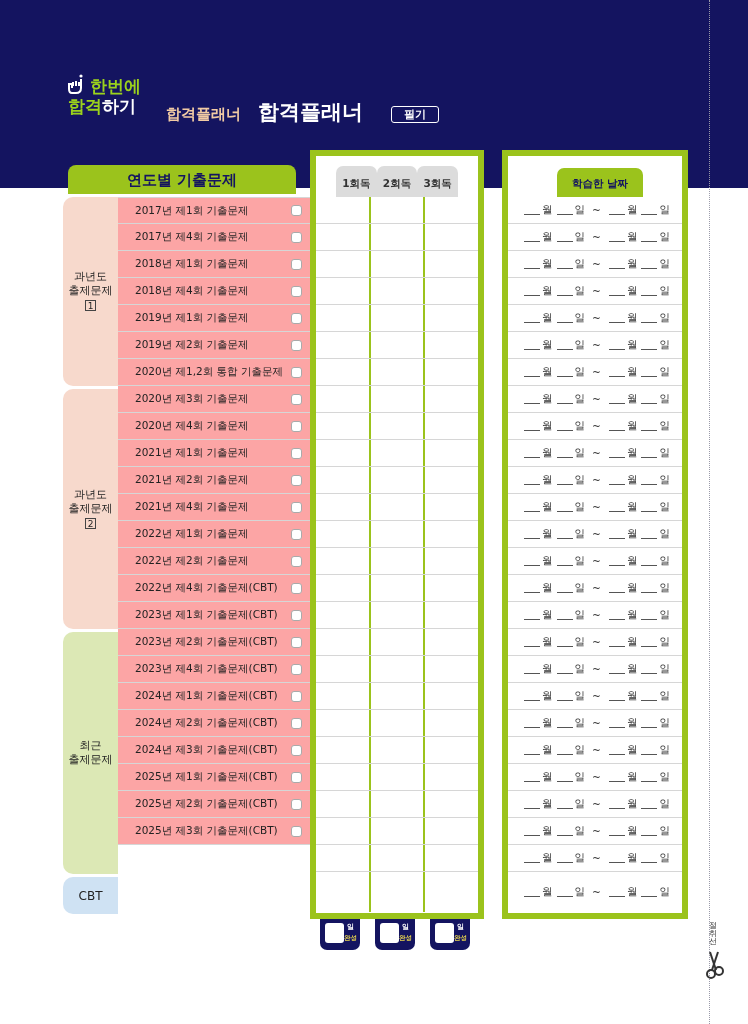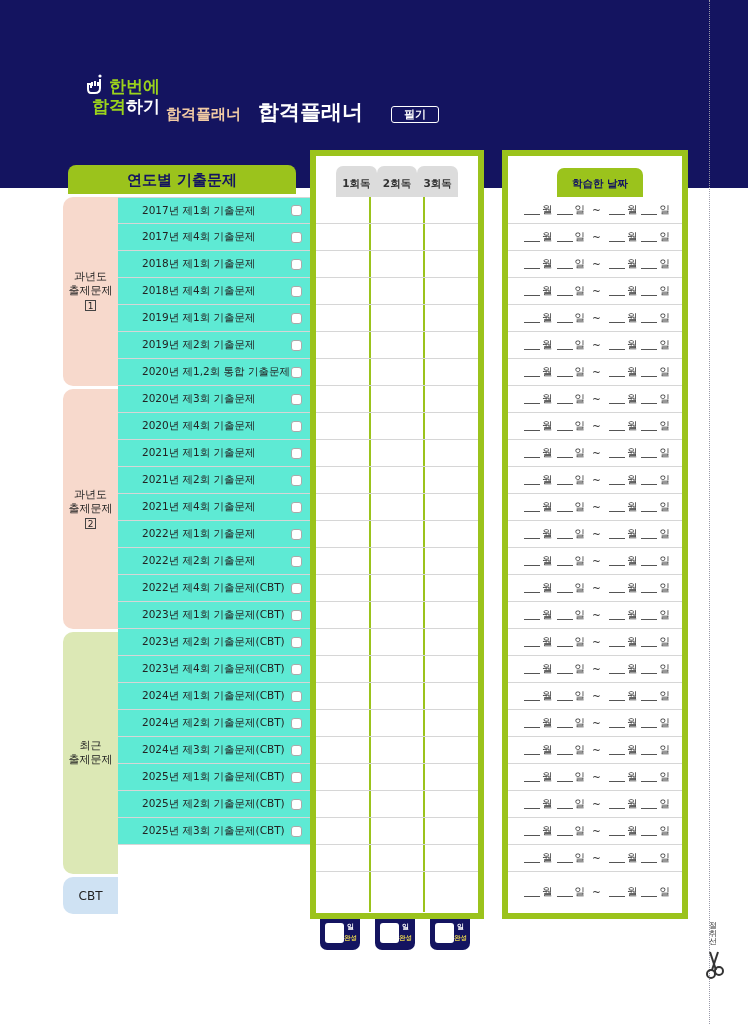--- a/index.html
+++ b/index.html
@@ -1,41 +1,41 @@
 <!DOCTYPE html>
 <html><head>
 <meta charset="utf-8">
 <style>
   * { box-sizing: border-box; margin: 0; padding: 0; }
   html, body { width: 748px; height: 1024px; overflow: hidden; background: #ffffff; }
   body { position: relative; font-family: "DejaVu Sans", "Liberation Sans", sans-serif; color: #222; }
 
   .header-band { position: absolute; left: 0; top: 0; width: 748px; height: 188px; background: #141460; }
 
-  .brand { position: absolute; left: 87px; top: 76px; text-align: right; }
+  .brand { position: absolute; left: 68px; top: 76px; }
   .brand-line { font-weight: bold; font-size: 17px; line-height: 20px; letter-spacing: 0px; }
   .brand-line1 { padding-left: 22px; color: #9bd21c; }
   .brand-line2 { color: #9bd21c; }
   .brand-line2 .white { color: #ffffff; }
   .brand-hand { position: absolute; left: 0; top: -2px; width: 20px; height: 22px; }
   .planner-label { position: absolute; left: 166px; top: 105px; color: #f2cba4; font-weight: bold; font-size: 15px; }
   .subject-title { position: absolute; left: 258px; top: 98px; color: #ffffff; font-weight: bold; font-size: 21px; letter-spacing: 0px; }
   .subject-badge { position: absolute; left: 391px; top: 106px; border: 1.5px solid #ffffff; border-radius: 3px; color: #fff; font-size: 11px; font-weight: bold; padding: 0 12px; line-height: 15px; }
 
   .list-tab { position: absolute; left: 68px; top: 165px; width: 228px; height: 29px; background: #9bc31c; border-radius: 8px 8px 0 0; color: #141460; font-weight: bold; font-size: 15px; text-align: center; line-height: 30px; }
 
   .cat { position: absolute; left: 63px; width: 55px; border-radius: 10px 0 0 10px; display: flex; align-items: center; justify-content: center; text-align: center; font-size: 11px; line-height: 14px; color: #222; }
   .cat-1 { top: 197px; height: 189px; background: #f7d9cc; }
   .cat-2 { top: 389px; height: 240px; background: #f7d9cc; }
   .cat-3 { top: 632px; height: 242px; background: #dce8b5; }
   .cat-4 { top: 877px; height: 37px; background: #cfe2f3; font-size: 12px; }
   .boxnum { display: inline-block; border: 1px solid #444; font-size: 9px; line-height: 10px; width: 11px; height: 11px; text-align: center; margin-top: 2px; }
 
   .rows { position: absolute; left: 118px; top: 197px; width: 192px; }
-  .row { height: 27px; border-bottom: 1px solid #d6d6d6; display: flex; align-items: center; justify-content: space-between; padding: 0 8px 0 24px; font-size: 10.5px; color: #222; background: #5eead4; }
+  .row { height: 27px; border-bottom: 1px solid #d6d6d6; display: flex; align-items: center; justify-content: space-between; padding: 0 8px 0 17px; font-size: 10.5px; color: #222; background: #fca5a5; }
   .row.first { border-top: 1px solid #d6d6d6; }
   .row.cbt { height: 40px; align-items: center; }
   .row .txt { white-space: nowrap; }
   .row .sub { display: block; font-size: 8.5px; color: #333; margin-top: 1px; }
   .chk { width: 11px; height: 11px; border: 1px solid #aaa; border-radius: 3px; background: #fff; flex: 0 0 auto; }
 
   .read-frame { position: absolute; left: 310px; top: 150px; width: 174px; height: 769px; border: 6px solid #9bc31c; background: #fff; }
   .read-head { position: absolute; left: 0; top: 10px; width: 100%; height: 31px; display: flex; justify-content: space-around; padding: 0 20px; }
   .read-tab { width: 45px; height: 31px; background: #dcdcdc; border-radius: 7px 7px 0 0; font-size: 10.5px; font-weight: bold; color: #333; text-align: center; line-height: 34px; }
   .read-grid { position: absolute; left: 0; top: 41px; width: 100%; }

